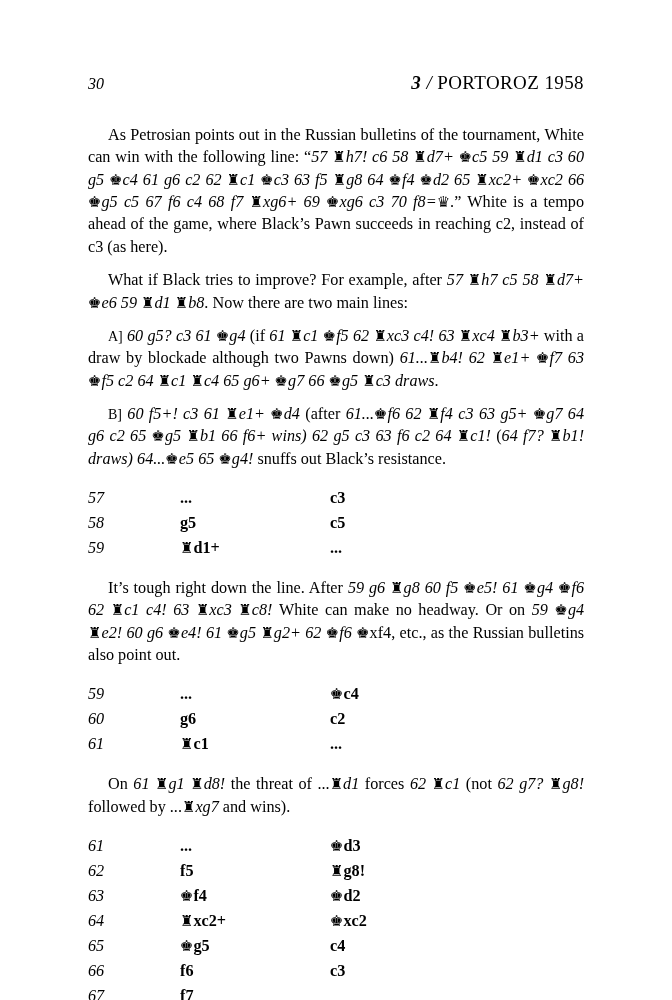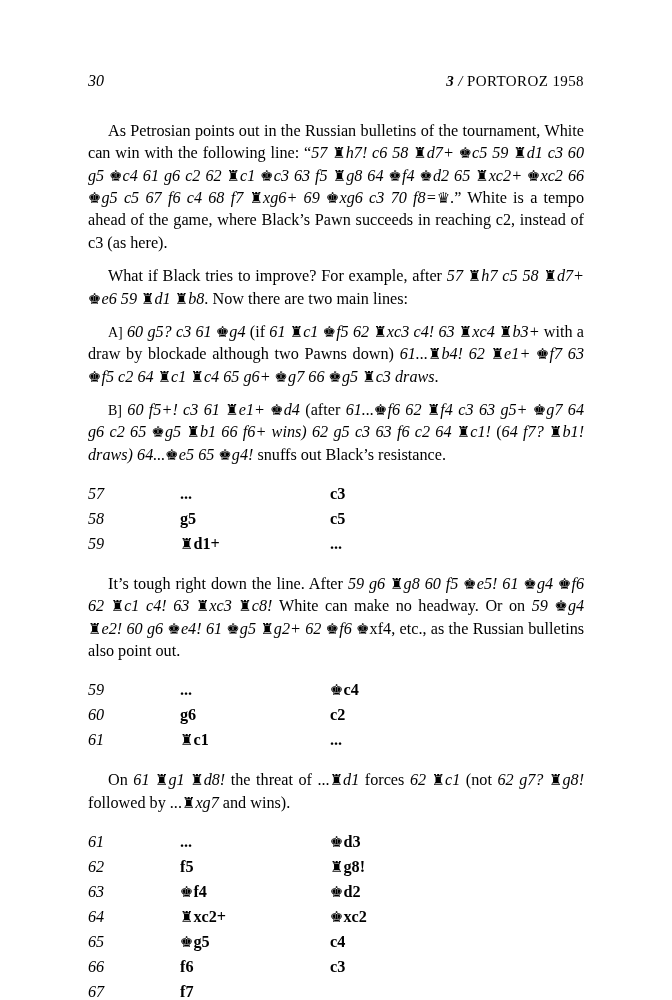--- a/index.html
+++ b/index.html
@@ -29,21 +29,21 @@
     align-items: baseline;
     justify-content: space-between;
     font-size: 15.5px;
     margin-bottom: 30px;
   }
   .folio {
     font-style: italic;
     font-size: 16px;
   }
   .running-head {
-    font-size: 15px;
+    font-size: 19px;
     letter-spacing: 0.4px;
   }
   .running-head .chap {
     font-weight: bold;
     font-style: italic;
   }
   .running-head .slash {
     font-style: italic;
   }
   .running-head .sc {

